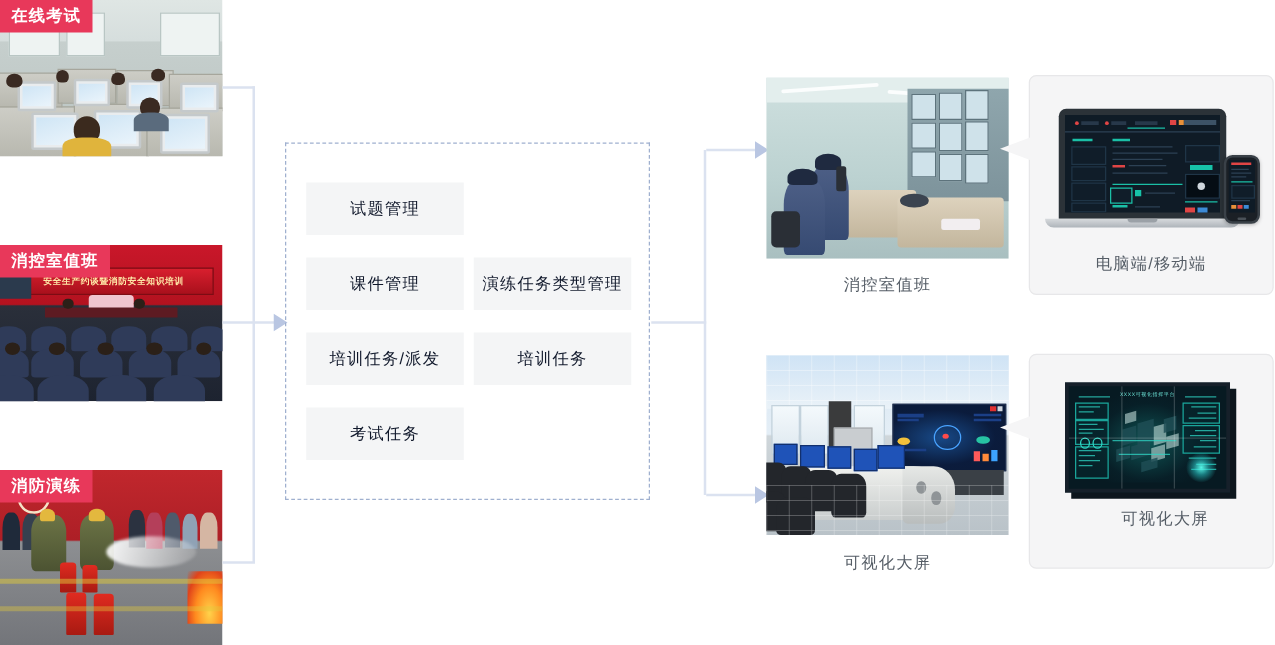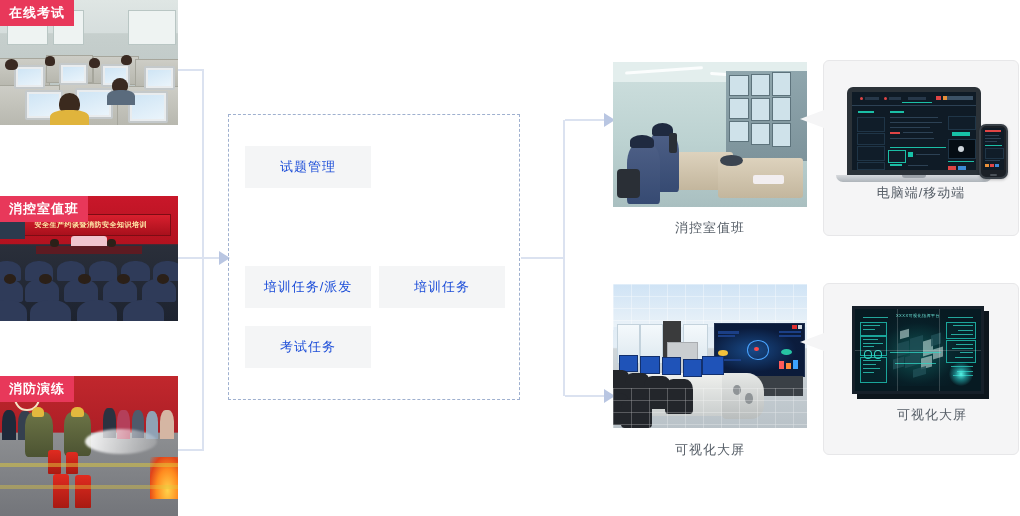--- a/index.html
+++ b/index.html
@@ -45,21 +45,21 @@
      border-radius:50%;filter:blur(1.2px);}
   .dr-soldier{position:absolute;background:linear-gradient(180deg,#6c7446,#4c5332);border-radius:30% 30% 12% 12%;}
 
   
   .ln{position:absolute;background:#dbe2f0;}
   .arrow{position:absolute;width:0;height:0;border-style:solid;
      border-width:7px 0 7px 11px;border-color:transparent transparent transparent #b9c6e2;}
 
   
   #modbox{position:absolute;border:1px dashed #9fb0cf;box-sizing:border-box;}
-  .cell{position:absolute;background:#f4f5f6;color:#1d4ed8;font-size:13px;
+  .cell{position:absolute;background:#f4f5f6;color:#0f172a;font-size:13px;
      display:flex;align-items:center;justify-content:center;letter-spacing:1px;}
 
   
   .rphoto{position:absolute;overflow:hidden;}
   .cap{position:absolute;text-align:center;color:#555d66;font-size:13px;letter-spacing:1px;}
 
   
   .cr-bg{position:absolute;inset:0;background:linear-gradient(180deg,#cfe0df 0%,#bcd2d1 55%,#a9bfc0 100%);}
   .cr-ceil{position:absolute;left:0;right:0;top:0;height:14%;background:#e3eeed;}
   .cr-tube{position:absolute;height:3px;background:#fbfdfd;border-radius:2px;}
@@ -238,20 +238,22 @@
 
   <div class="ln" style="left:178px;top:69px;width:26px;height:2px;"></div>
   <div class="ln" style="left:202px;top:69px;width:2px;height:381px;"></div>
   <div class="ln" style="left:178px;top:257px;width:26px;height:2px;"></div>
   <div class="ln" style="left:178px;top:449px;width:26px;height:2px;"></div>
   <div class="ln" style="left:204px;top:257px;width:17px;height:2px;"></div>
   <div class="arrow" style="left:219px;top:251px;"></div>
 
   <div id="modbox" style="left:228px;top:114px;width:292px;height:286px;">
     <div class="cell" style="left:16px;top:31px;width:126px;height:42px;">试题管理</div>
+    <div class="cell" style="left:16px;top:91px;width:126px;height:42px;">课件管理</div>
+    <div class="cell" style="left:150px;top:91px;width:126px;height:42px;">演练任务类型管理</div>
     <div class="cell" style="left:16px;top:151px;width:126px;height:42px;">培训任务/派发</div>
     <div class="cell" style="left:150px;top:151px;width:126px;height:42px;">培训任务</div>
     <div class="cell" style="left:16px;top:211px;width:126px;height:42px;">考试任务</div>
   </div>
 
   <div class="ln" style="left:521px;top:257px;width:44px;height:2px;"></div>
   <div class="ln" style="left:563px;top:120px;width:2px;height:276px;"></div>
   <div class="ln" style="left:565px;top:119px;width:41px;height:2px;"></div>
   <div class="arrow" style="left:604px;top:113px;"></div>
   <div class="ln" style="left:565px;top:395px;width:41px;height:2px;"></div>
@@ -390,21 +392,21 @@
         <div class="db-tealline" style="left:2px;top:17px;width:17px;"></div>
         <div class="db-box" style="left:2px;top:20px;width:17px;height:9px;"></div>
         <div class="db-line" style="left:2px;top:32px;width:15px;"></div>
         <div class="db-orange" style="left:2px;top:36px;width:4px;height:3px;"></div>
         <div class="db-red" style="left:7px;top:36px;width:4px;height:3px;"></div>
         <div class="db-blue" style="left:12px;top:36px;width:4px;height:3px;"></div>
       </div>
       <div class="ph-home"></div>
     </div>
 
-    <div class="cap" style="left:0;top:123px;width:194px;">电脑端/移动端</div>
+    <div class="cap" style="left:0;top:141px;width:194px;">电脑端/移动端</div>
   </div>
   <div class="notch" style="left:800px;top:110px;border-width:9px 24px 9px 0;border-color:transparent #f5f5f6 transparent transparent;"></div>
 
   <div class="panel" style="left:823px;top:283px;width:194px;height:170px;">
     <div class="vw" style="left:28px;top:22px;width:126px;height:82px;">
       <div class="vw-city" style="left:10%;top:6%;width:80%;height:88%;"></div>
       <div class="vw-title" style="top:4px;">XXXX可视化指挥平台</div>
 
       <div class="vw-ln" style="left:6%;top:10%;width:20%;"></div>
       <div class="vw-ln" style="right:6%;top:10%;width:20%;"></div>

